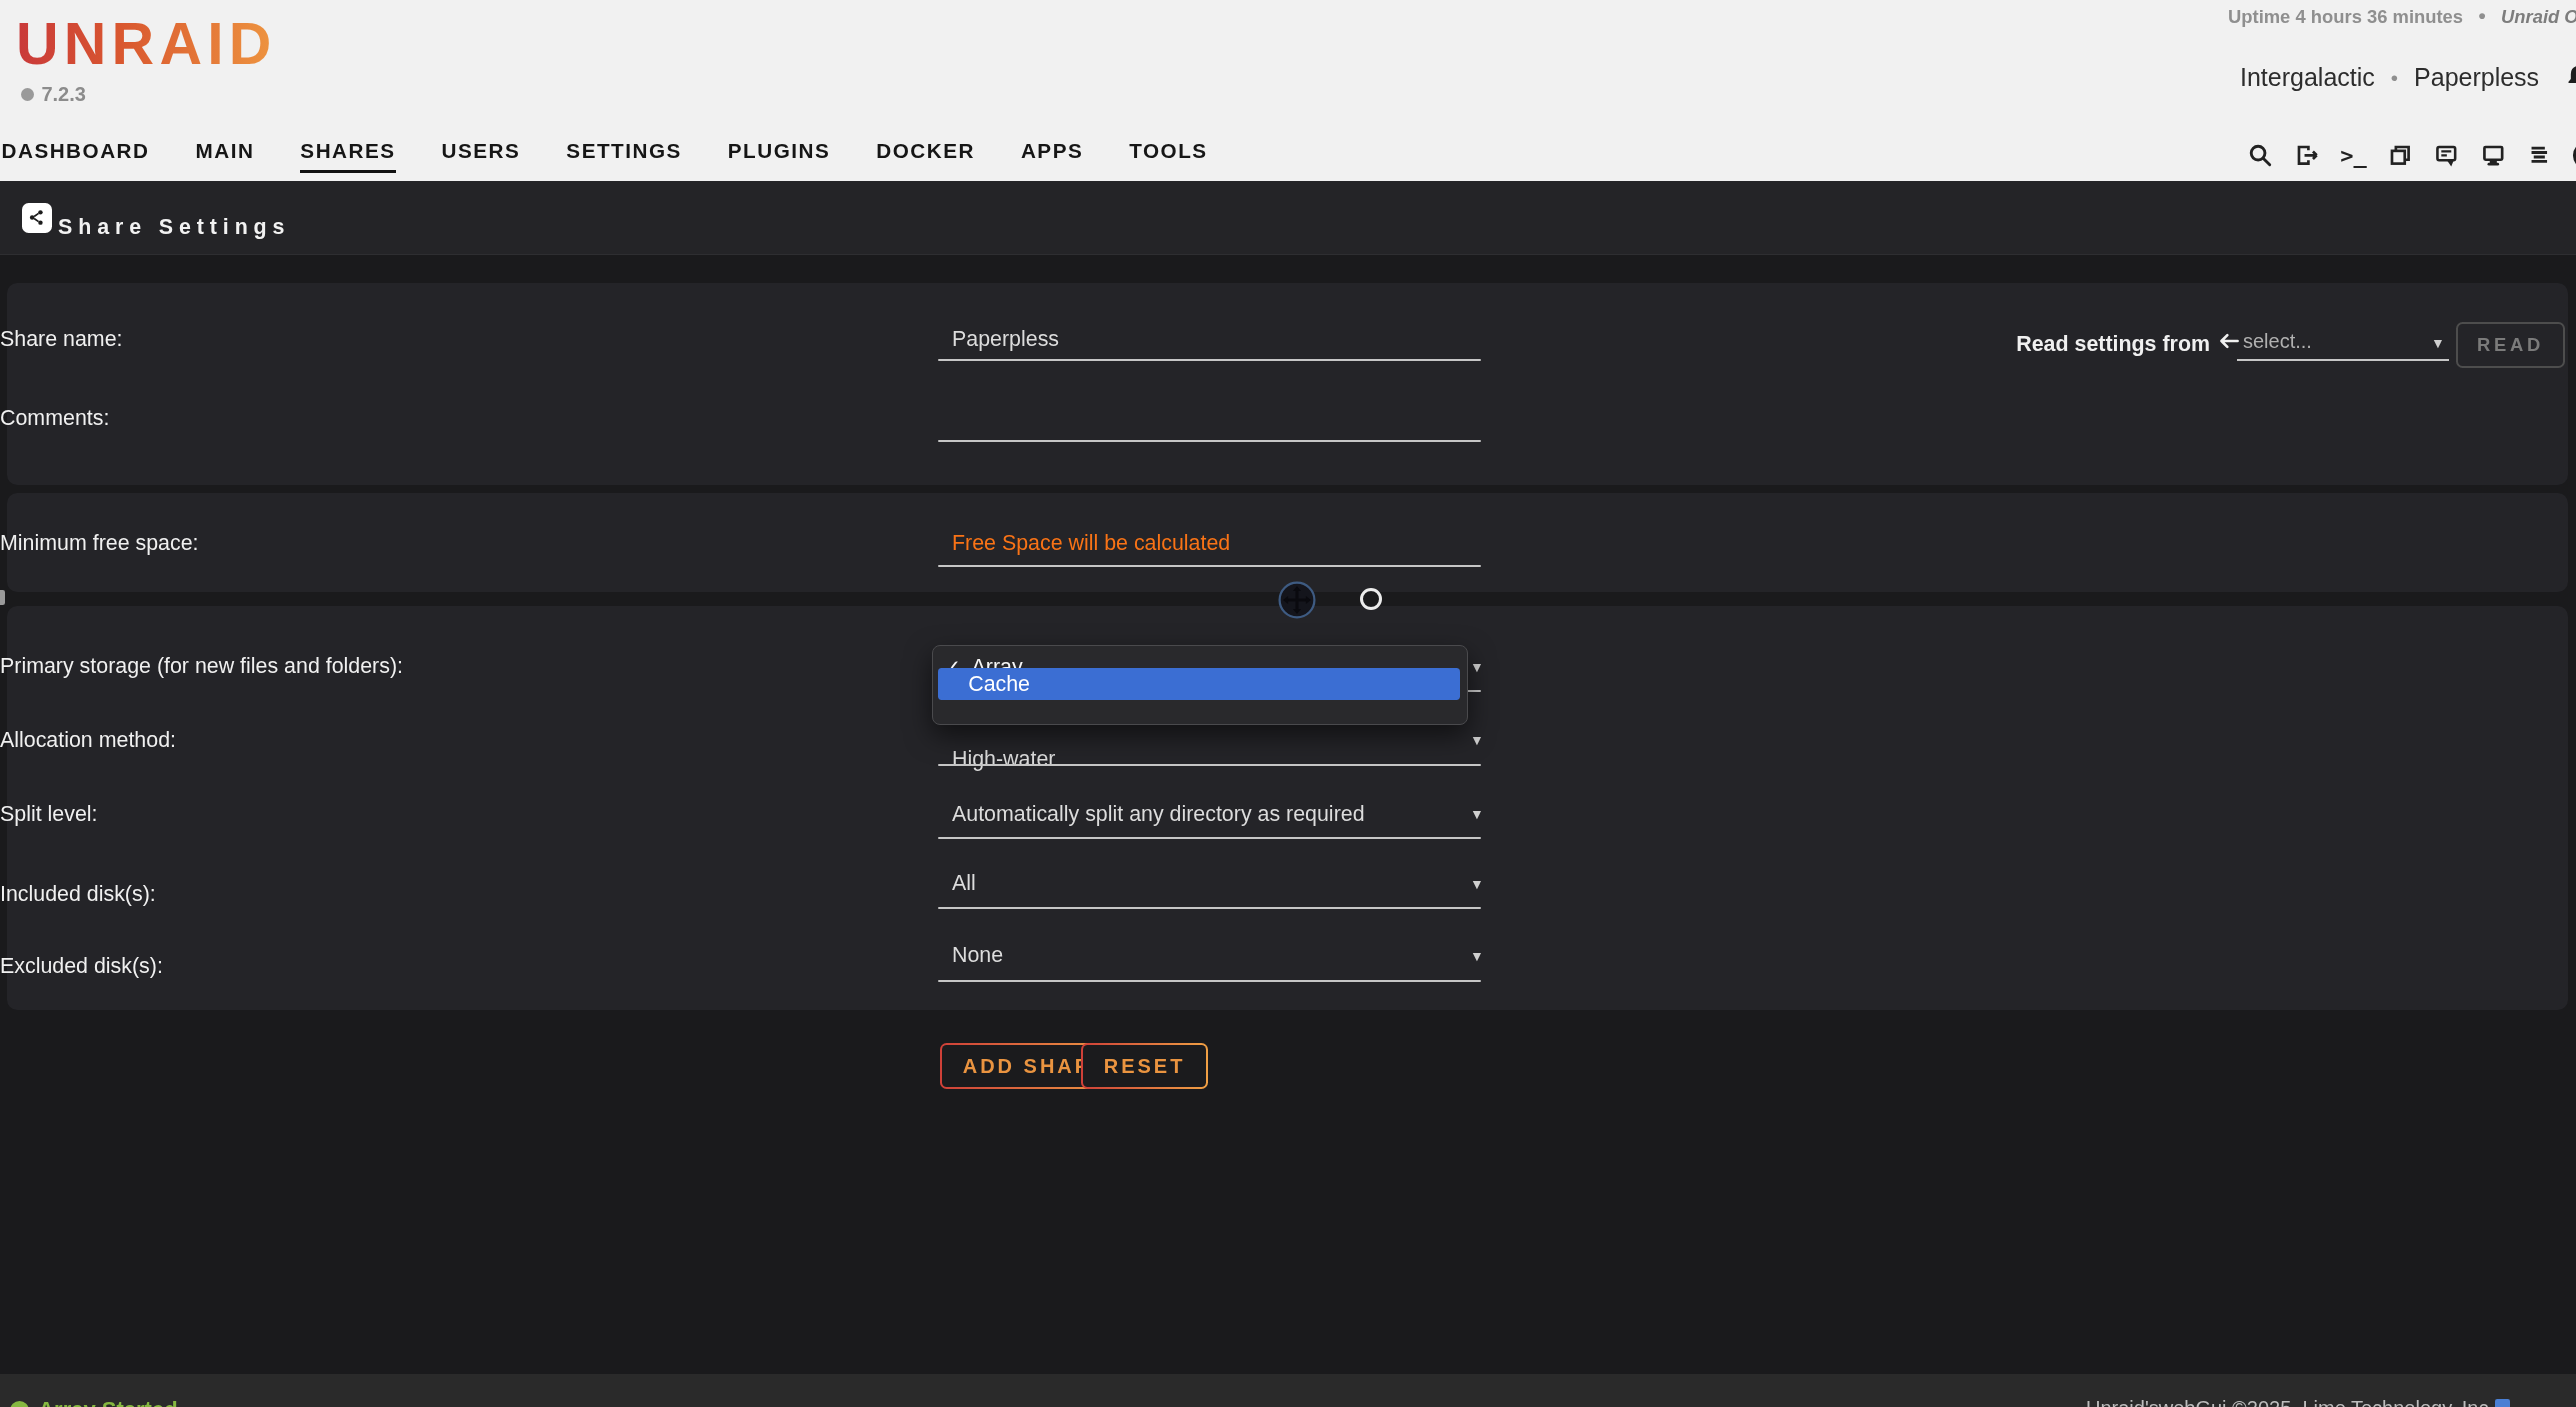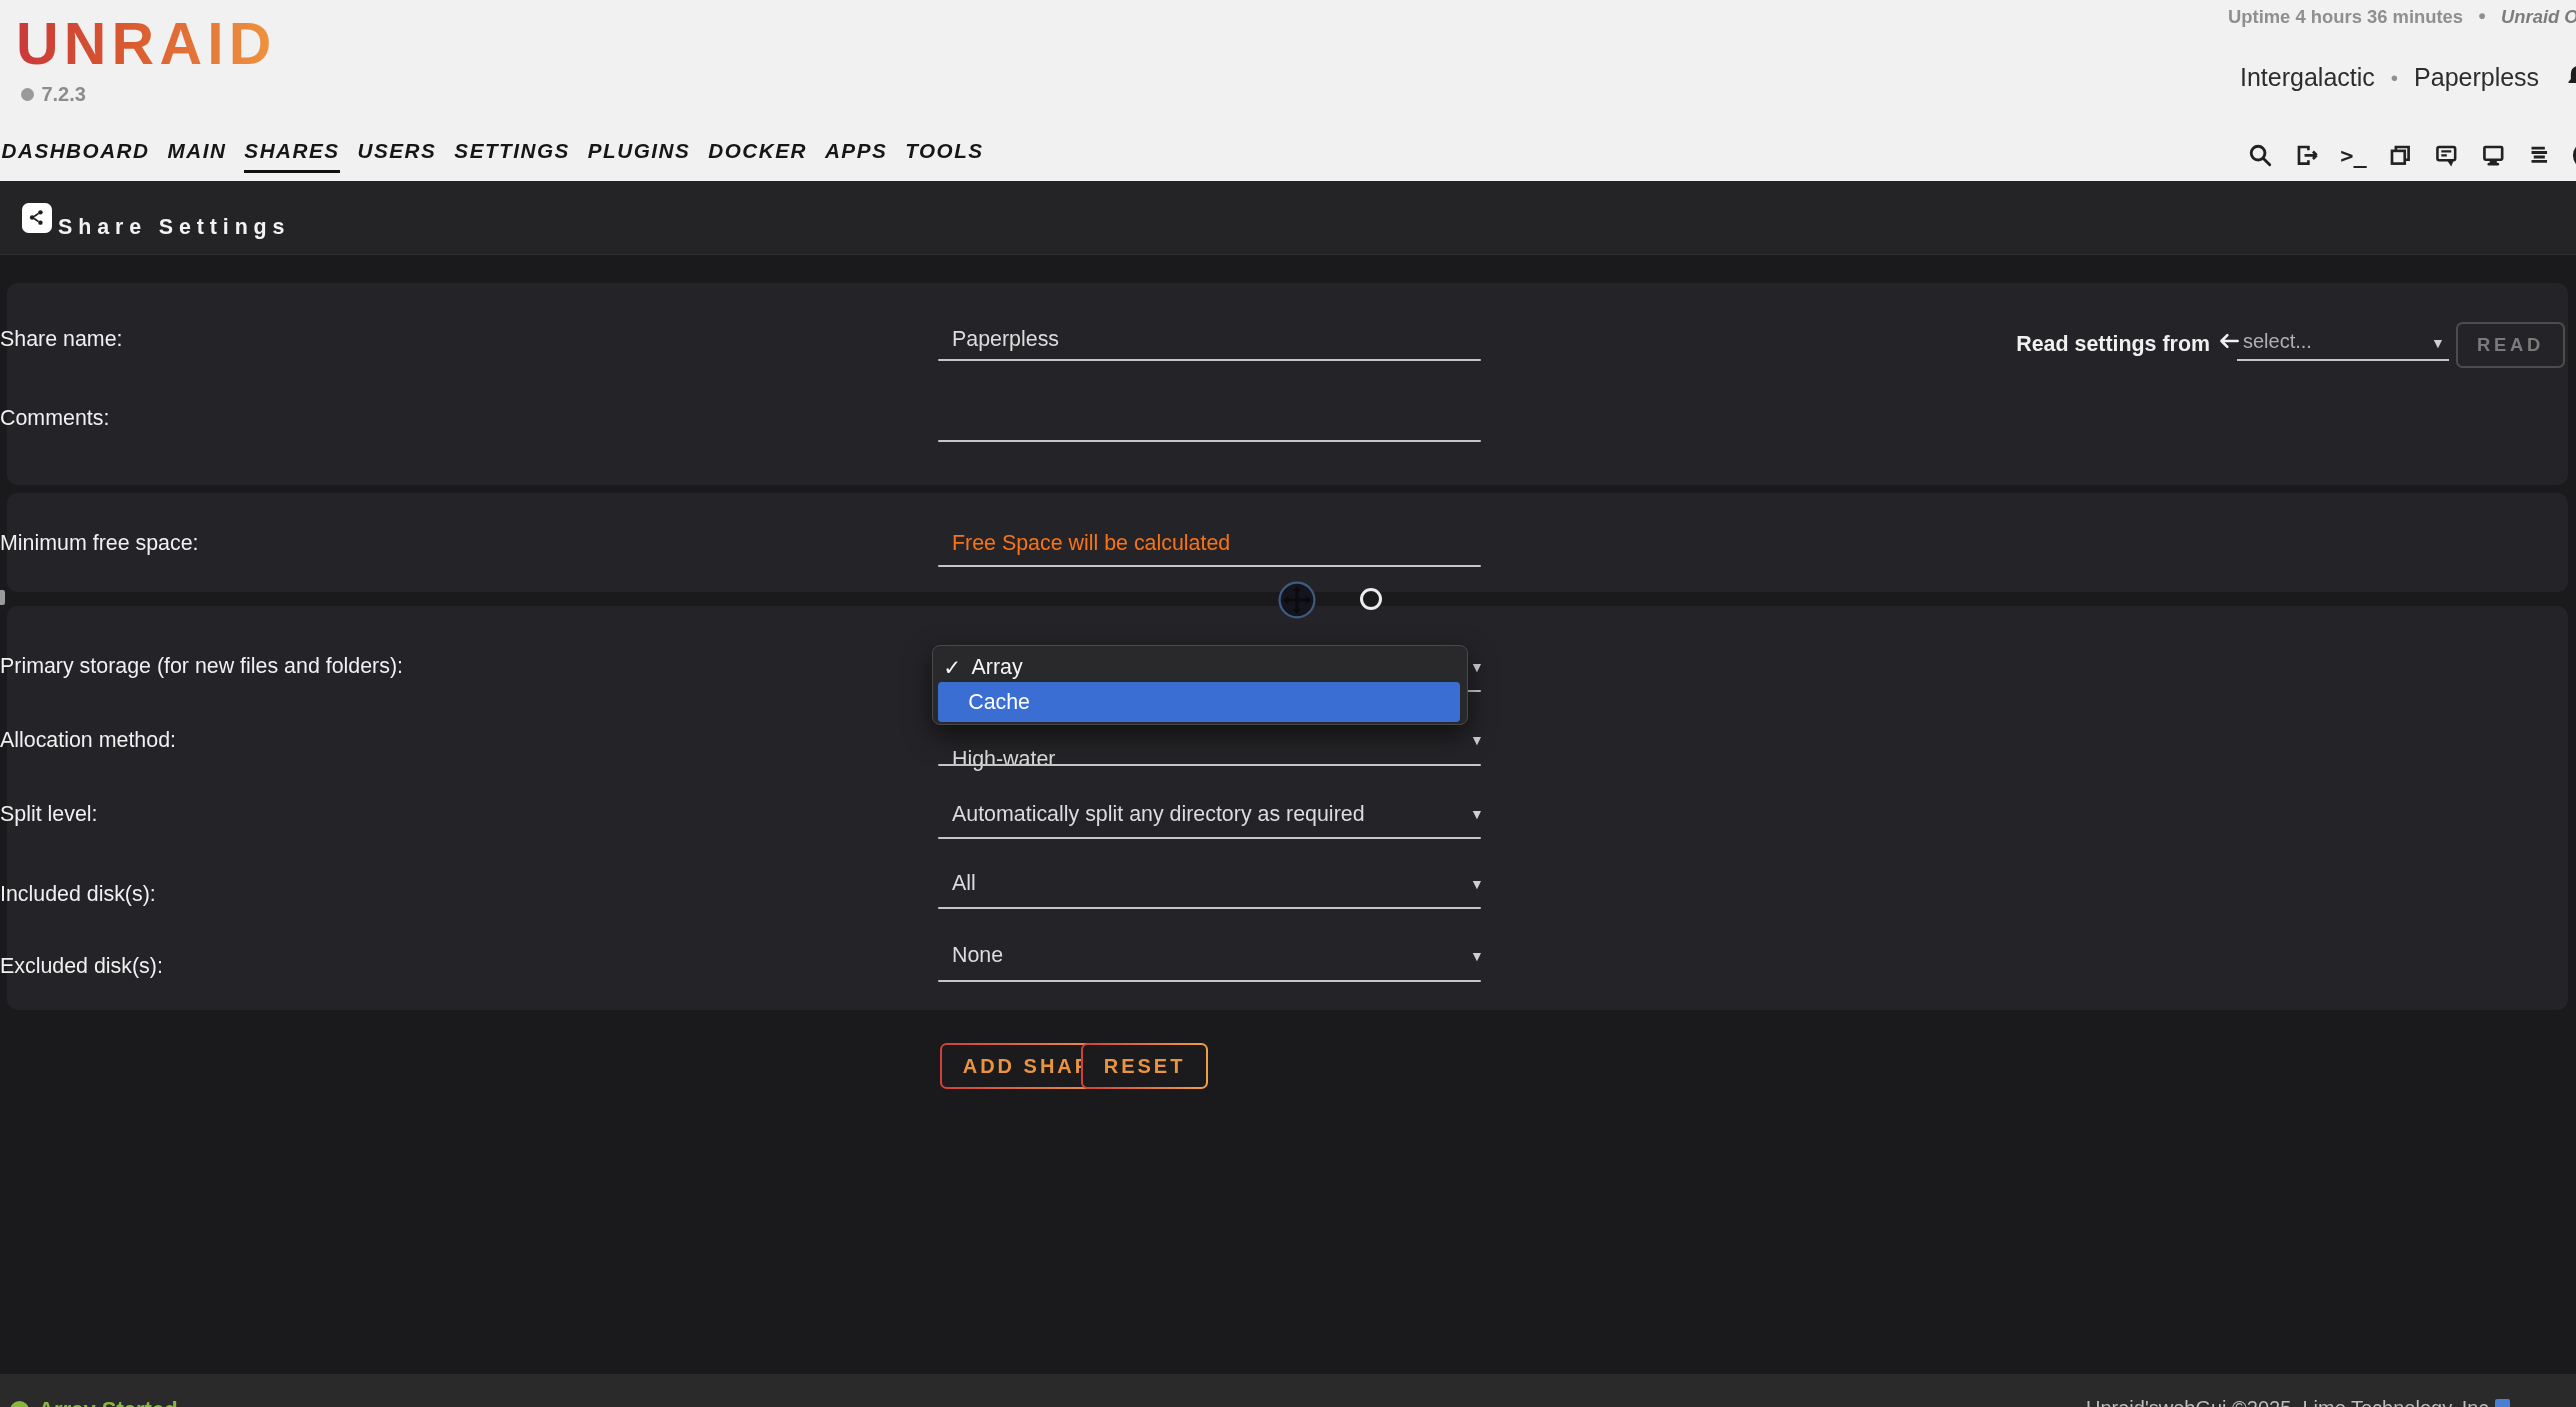--- a/index.html
+++ b/index.html
@@ -17,21 +17,21 @@
   .vdot { width:13.3px; height:13.3px; border-radius:50%; background:#9a9a9a; display:inline-block; }
   .statusline { position:absolute; top:4.4px; left:2228px; width:348px; font-size:18.4px; font-weight:600;
                 color:#8f8f8f; white-space:nowrap; overflow:hidden; }
   .statusline .edition { font-style:italic; font-weight:700; color:#7d7d7d; }
   .serverline { position:absolute; top:60px; left:2240px; font-size:25px; color:#2d2d2d; white-space:nowrap;
                 display:flex; align-items:center; gap:16px; }
   .sep { color:#8f8f8f; font-size:20.7px; }
   .bell { margin-left:10.3px; }
 
   
-  .nav { position:absolute; left:1.5px; top:139px; display:flex; gap:18px;font-style:italic; }
+  .nav { position:absolute; left:1.5px; top:139px; display:flex; gap:46px; }
   .nav a { font-size:20.7px; font-weight:700; letter-spacing:1.5px; color:#161616; text-decoration:none;
            padding-bottom:6.6px; }
   .nav a.active { border-bottom:3.7px solid #111; }
   .navicons { position:absolute; top:142px; left:2247px; display:flex; gap:20px; align-items:center; }
   .navicons svg { display:block; }
   .term { font-family:"DejaVu Sans Mono", monospace; font-size:22px; font-weight:700; color:#222; line-height:25px; }
   .halfcircle { width:26.6px; height:26.6px; border-radius:50%; background:#1e1e1e; }
 
   
   .titlebar { position:absolute; top:181px; left:0; width:2576px; height:74px; background:#242427;
@@ -61,21 +61,21 @@
   .read-caret { position:absolute; left:2431px; top:335px; font-size:14px; color:#cfcfcf; }
   .read-uline { position:absolute; left:2237px; top:359px; width:212px; border-bottom:2.2px solid #c6c6c6; }
   .read-btn { position:absolute; left:2456px; top:322px; width:109px; height:46px; border:2.2px solid #4d4d4d;
               border-radius:6.6px; color:#7b7b7b; font-size:18.4px; font-weight:700; letter-spacing:3.7px;
               background:transparent; display:flex; align-items:center; justify-content:center; }
 
   
   .menu { position:absolute; left:932px; top:645px; width:536px; height:80px; background:#29292c;
           border:1.5px solid #4a4a4d; border-radius:8px; box-shadow:0 10.3px 26.6px rgba(0,0,0,.55); z-index:5; }
   .menu-opt1 { position:absolute; left:10.3px; top:8.9px; font-size:21.4px; color:#f5f5f5; display:flex; gap:10.3px; }
-  .menu-hl { position:absolute; left:5.2px; top:36px; width:522px; height:40px; background:#3b6ed3; border-radius:3.7px;
+  .menu-hl { position:absolute; left:5.2px; top:22px; width:522px; height:32px; background:#3b6ed3; border-radius:3.7px;
              display:flex; align-items:center; }
   .menu-hl span { margin-left:30px; font-size:21.4px; color:#fff; }
 
   
   .btn { position:absolute; top:1043px; height:46px; border:2.2px solid transparent; border-radius:6.6px;
          background:linear-gradient(#1b1b1d,#1b1b1d) padding-box, linear-gradient(90deg,#cf4038,#f0a044) border-box;
          color:#ea9440; font-size:20px; font-weight:700; letter-spacing:3px;
          display:flex; align-items:center; justify-content:center; padding:0 20.7px; }
 
   

